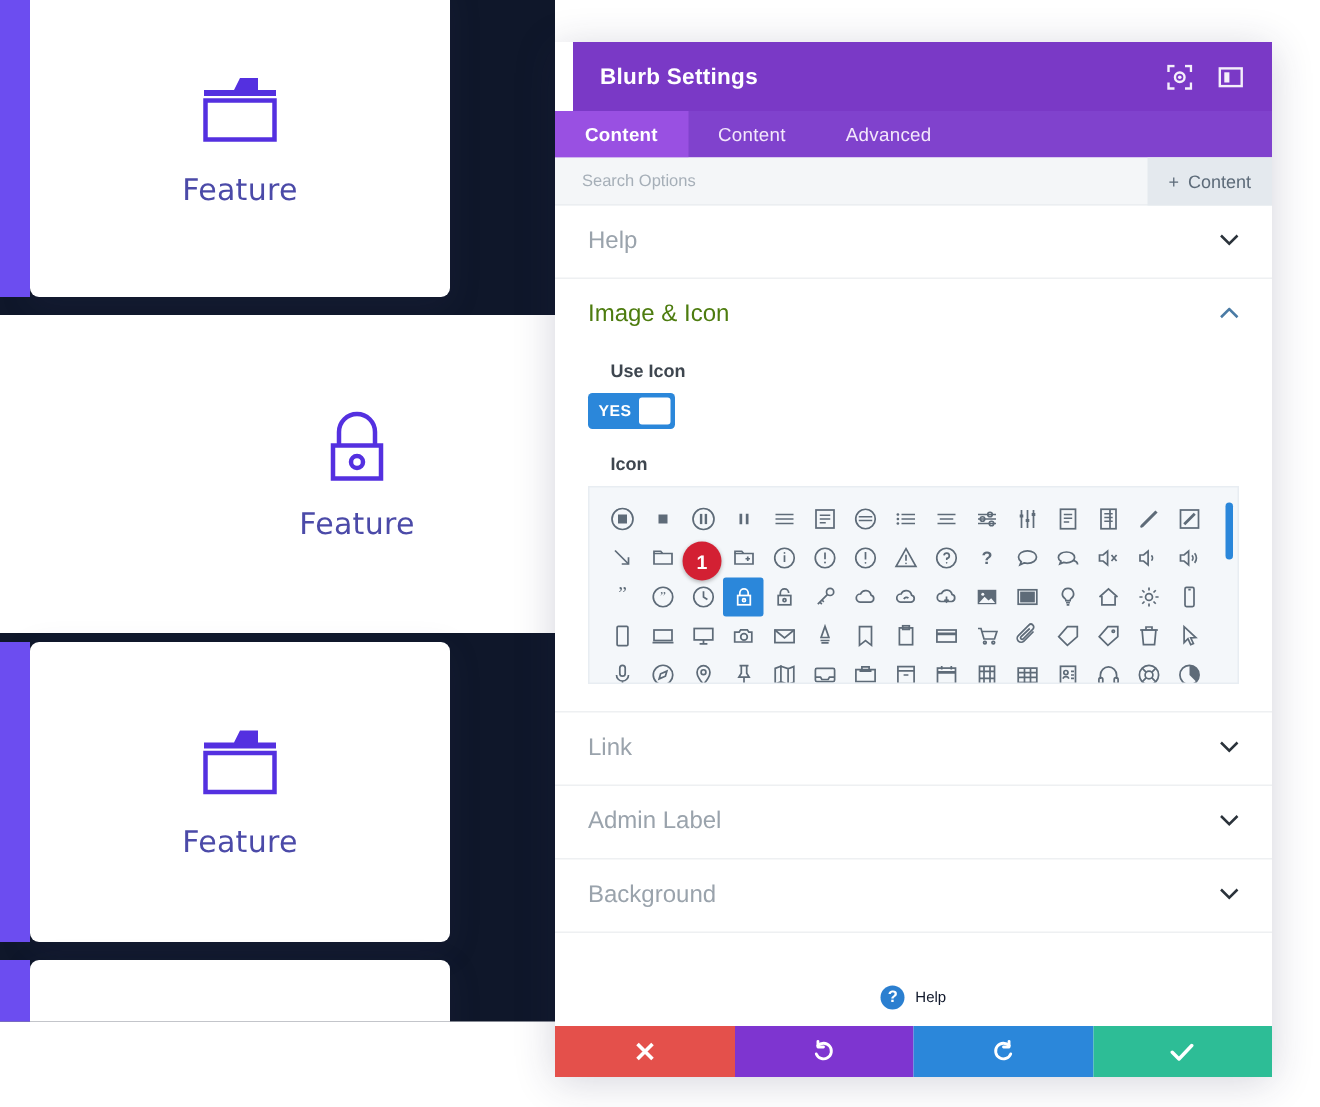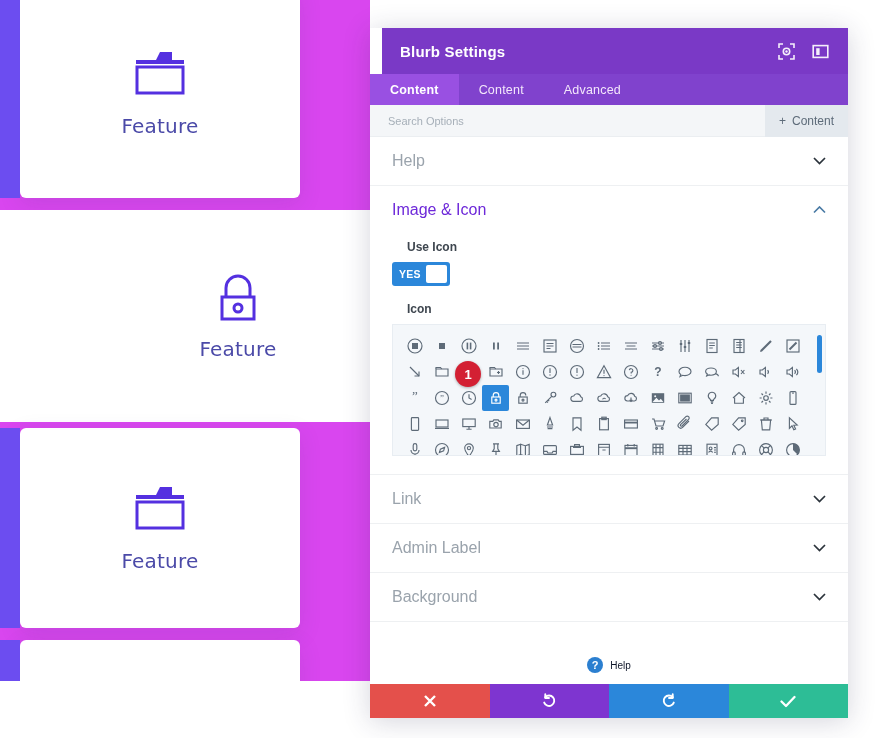--- a/index.html
+++ b/index.html
@@ -5,21 +5,21 @@
   * { box-sizing: border-box; margin: 0; padding: 0; }
   html, body {
     width: 880px; height: 738px;
     overflow: hidden;
     background: #ffffff;
     font-family: "Liberation Sans", sans-serif;
   }
   #root { position: relative; width: 880px; height: 738px; background: #ffffff; }
 
   
-  .page-bg { position: absolute; left: 0; top: 0; width: 370px; height: 681px; background: #d946ef; overflow: hidden; }
+  .page-bg { position: absolute; left: 0; top: 0; width: 370px; height: 681px; background: #0f172a; overflow: hidden; }
 
   .card {
     position: absolute;
     background: #ffffff;
     border-radius: 6px;
     box-shadow: 0 6px 22px rgba(60,60,110,0.13);
   }
   .card .accent {
     position: absolute; left: 0; top: 0; bottom: 0; width: 12px;
     border-radius: 0;
@@ -102,21 +102,21 @@
   .panel-body { flex: 1; overflow: hidden; background: #ffffff; }
 
   .accordion {
     border-bottom: 1px solid #eef0f2;
     padding: 0 22px;
   }
   .acc-head {
     height: 48px; display: flex; align-items: center; cursor: pointer;
   }
   .acc-title { font-size: 16px; color: #9aa3ac; font-weight: normal; }
-  .acc-title.open { color: #6d28d9; }
+  .acc-title.open { color: #4d7c0f; }
   .acc-chevron { margin-left: auto; color: #2b333b; font-size: 11px; line-height:1; }
   .acc-chevron.up { color:#4a7ba5; }
 
   .acc-body { padding-bottom: 18px; }
 
   .field-label { font-size: 12px; color: #3e464f; margin: 6px 15px 8px; font-weight: bold; }
 
   .toggle {
     width: 58px; height: 24px; background: #2b87da; border-radius: 3px;
     display: flex; align-items: center; padding: 3px; cursor: pointer;

